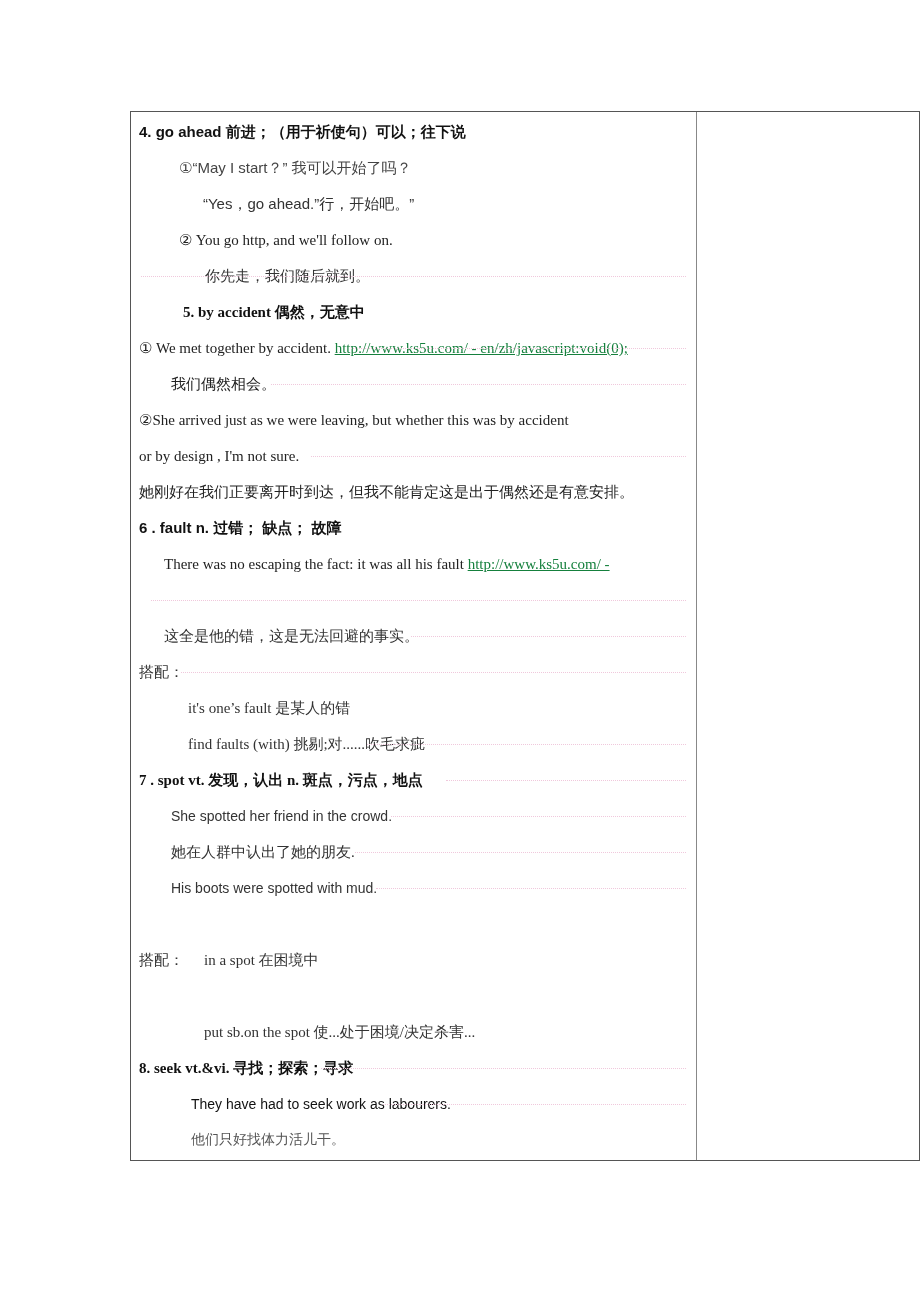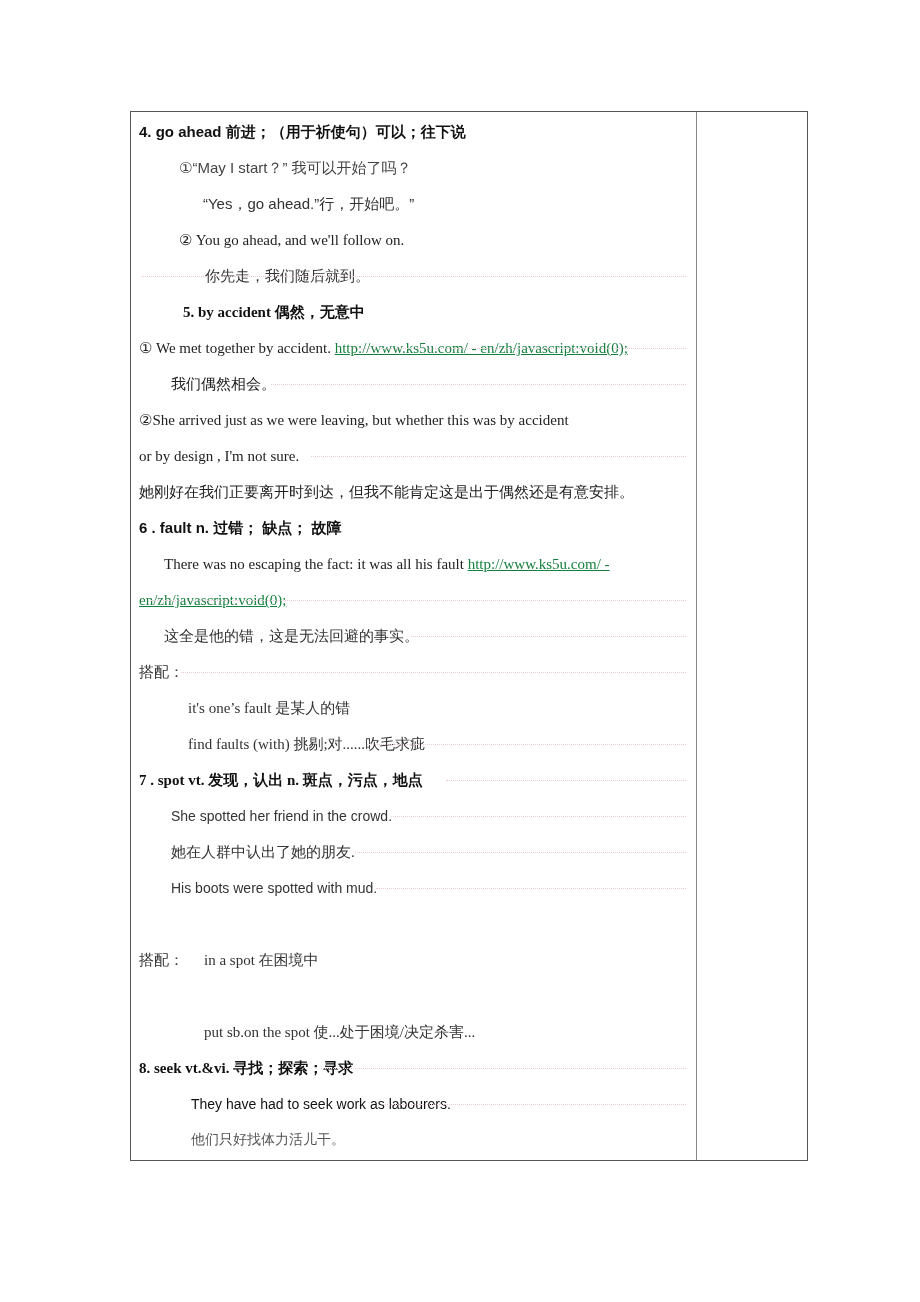--- a/index.html
+++ b/index.html
@@ -1,54 +1,53 @@
 <!DOCTYPE html>
 <html><head>
 <meta charset="utf-8">
 <style>
   html, body { margin: 0; padding: 0; background: #ffffff; }
   body { width: 920px; height: 1302px; position: relative; overflow: hidden;
          font-family: "Liberation Serif", "DejaVu Serif", serif; color: #222; }
-  .table { position: absolute; left: 130px; top: 111px; width: 678px; height: 1050px;
+  .table { position: absolute; left: 130px; top: 111px; width: 790px; height: 1050px;
            border: 1px solid #555; box-sizing: border-box; }
   .divider { position: absolute; left: 565px; top: 0; bottom: 0; width: 1px; background: #888; }
   .left-cell { position: absolute; left: 0; top: 0; width: 565px; height: 100%; }
   .line { position: absolute; left: 8px; height: 36px; line-height: 36px; font-size: 15px;
           white-space: nowrap; }
   .sans { font-family: "Liberation Sans", "DejaVu Sans", sans-serif; }
   .bold { font-weight: bold; }
   .link { color: #15803d; text-decoration: underline; text-align: right; }
   .heading { color: #111; }
 </style>
 </head>
 <body>
 
 <div class="table">
   <div class="left-cell">
 
     <div class="line sans bold heading" style="top:2px;">4. go ahead 前进；（用于祈使句）可以；往下说</div>
     <div class="line sans" style="top:38px; left:48px; color:#444;">①“May I start？” 我可以开始了吗？</div>
     <div class="line sans" style="top:74px; left:72px; color:#333;">“Yes，go ahead.”行，开始吧。”</div>
-    <div class="line" style="top:110px; left:48px;">② You go ahead, and we'll follow on.</div>
+    <div class="line" style="top:110px; left:48px;">② You go http, and we'll follow on.</div>
     <div class="line" style="top:146px; left:74px; color:#333;">你先走，我们随后就到。</div>
 
     <div class="line bold heading" style="top:182px;margin-left:44px;">5. by accident  偶然，无意中</div>
     <div class="line" style="top:218px;">
       <span>① We met together by accident. </span><span class="link">http://www.ks5u.com/ - en/zh/javascript:void(0);</span>
     </div>
     <div class="line" style="top:254px; left:40px;">我们偶然相会。</div>
     <div class="line" style="top:290px;">②She arrived just as we were leaving, but whether this was by accident</div>
     <div class="line" style="top:326px;">or by design , I'm not sure.</div>
     <div class="line" style="top:362px;">她刚好在我们正要离开时到达，但我不能肯定这是出于偶然还是有意安排。</div>
 
     <div class="line sans bold heading" style="top:398px;">6 . fault    n.  过错；  缺点；  故障</div>
     <div class="line" style="top:434px; left:33px;">
       <span>There was no escaping the fact: it was all his fault </span><span class="link">http://www.ks5u.com/ -</span>
     </div>
-    <div class="line link" style="top:470px;">en/zh/javascript:void(0);</div>
     <div class="line" style="top:506px; left:33px; color:#333;">这全是他的错，这是无法回避的事实。</div>
     <div class="line" style="top:542px; color:#333;">搭配：</div>
     <div class="line" style="top:578px; left:57px; color:#333;">it's one’s fault      是某人的错</div>
     <div class="line" style="top:614px; left:57px; color:#333;">find faults (with)  挑剔;对......吹毛求疵</div>
 
     <div class="line bold heading" style="top:650px;">7 . spot vt.  发现，认出    n.  斑点，污点，地点</div>
     <div class="line sans" style="top:686px; left:40px; font-size:14px; color:#333;">She spotted her friend in the crowd.</div>
     <div class="line" style="top:722px; left:40px; color:#333;">她在人群中认出了她的朋友.</div>
     <div class="line sans" style="top:758px; left:40px; font-size:14px; color:#333;">His boots were spotted with mud.</div>
     <div class="line" style="top:830px; color:#333;">搭配：</div>

